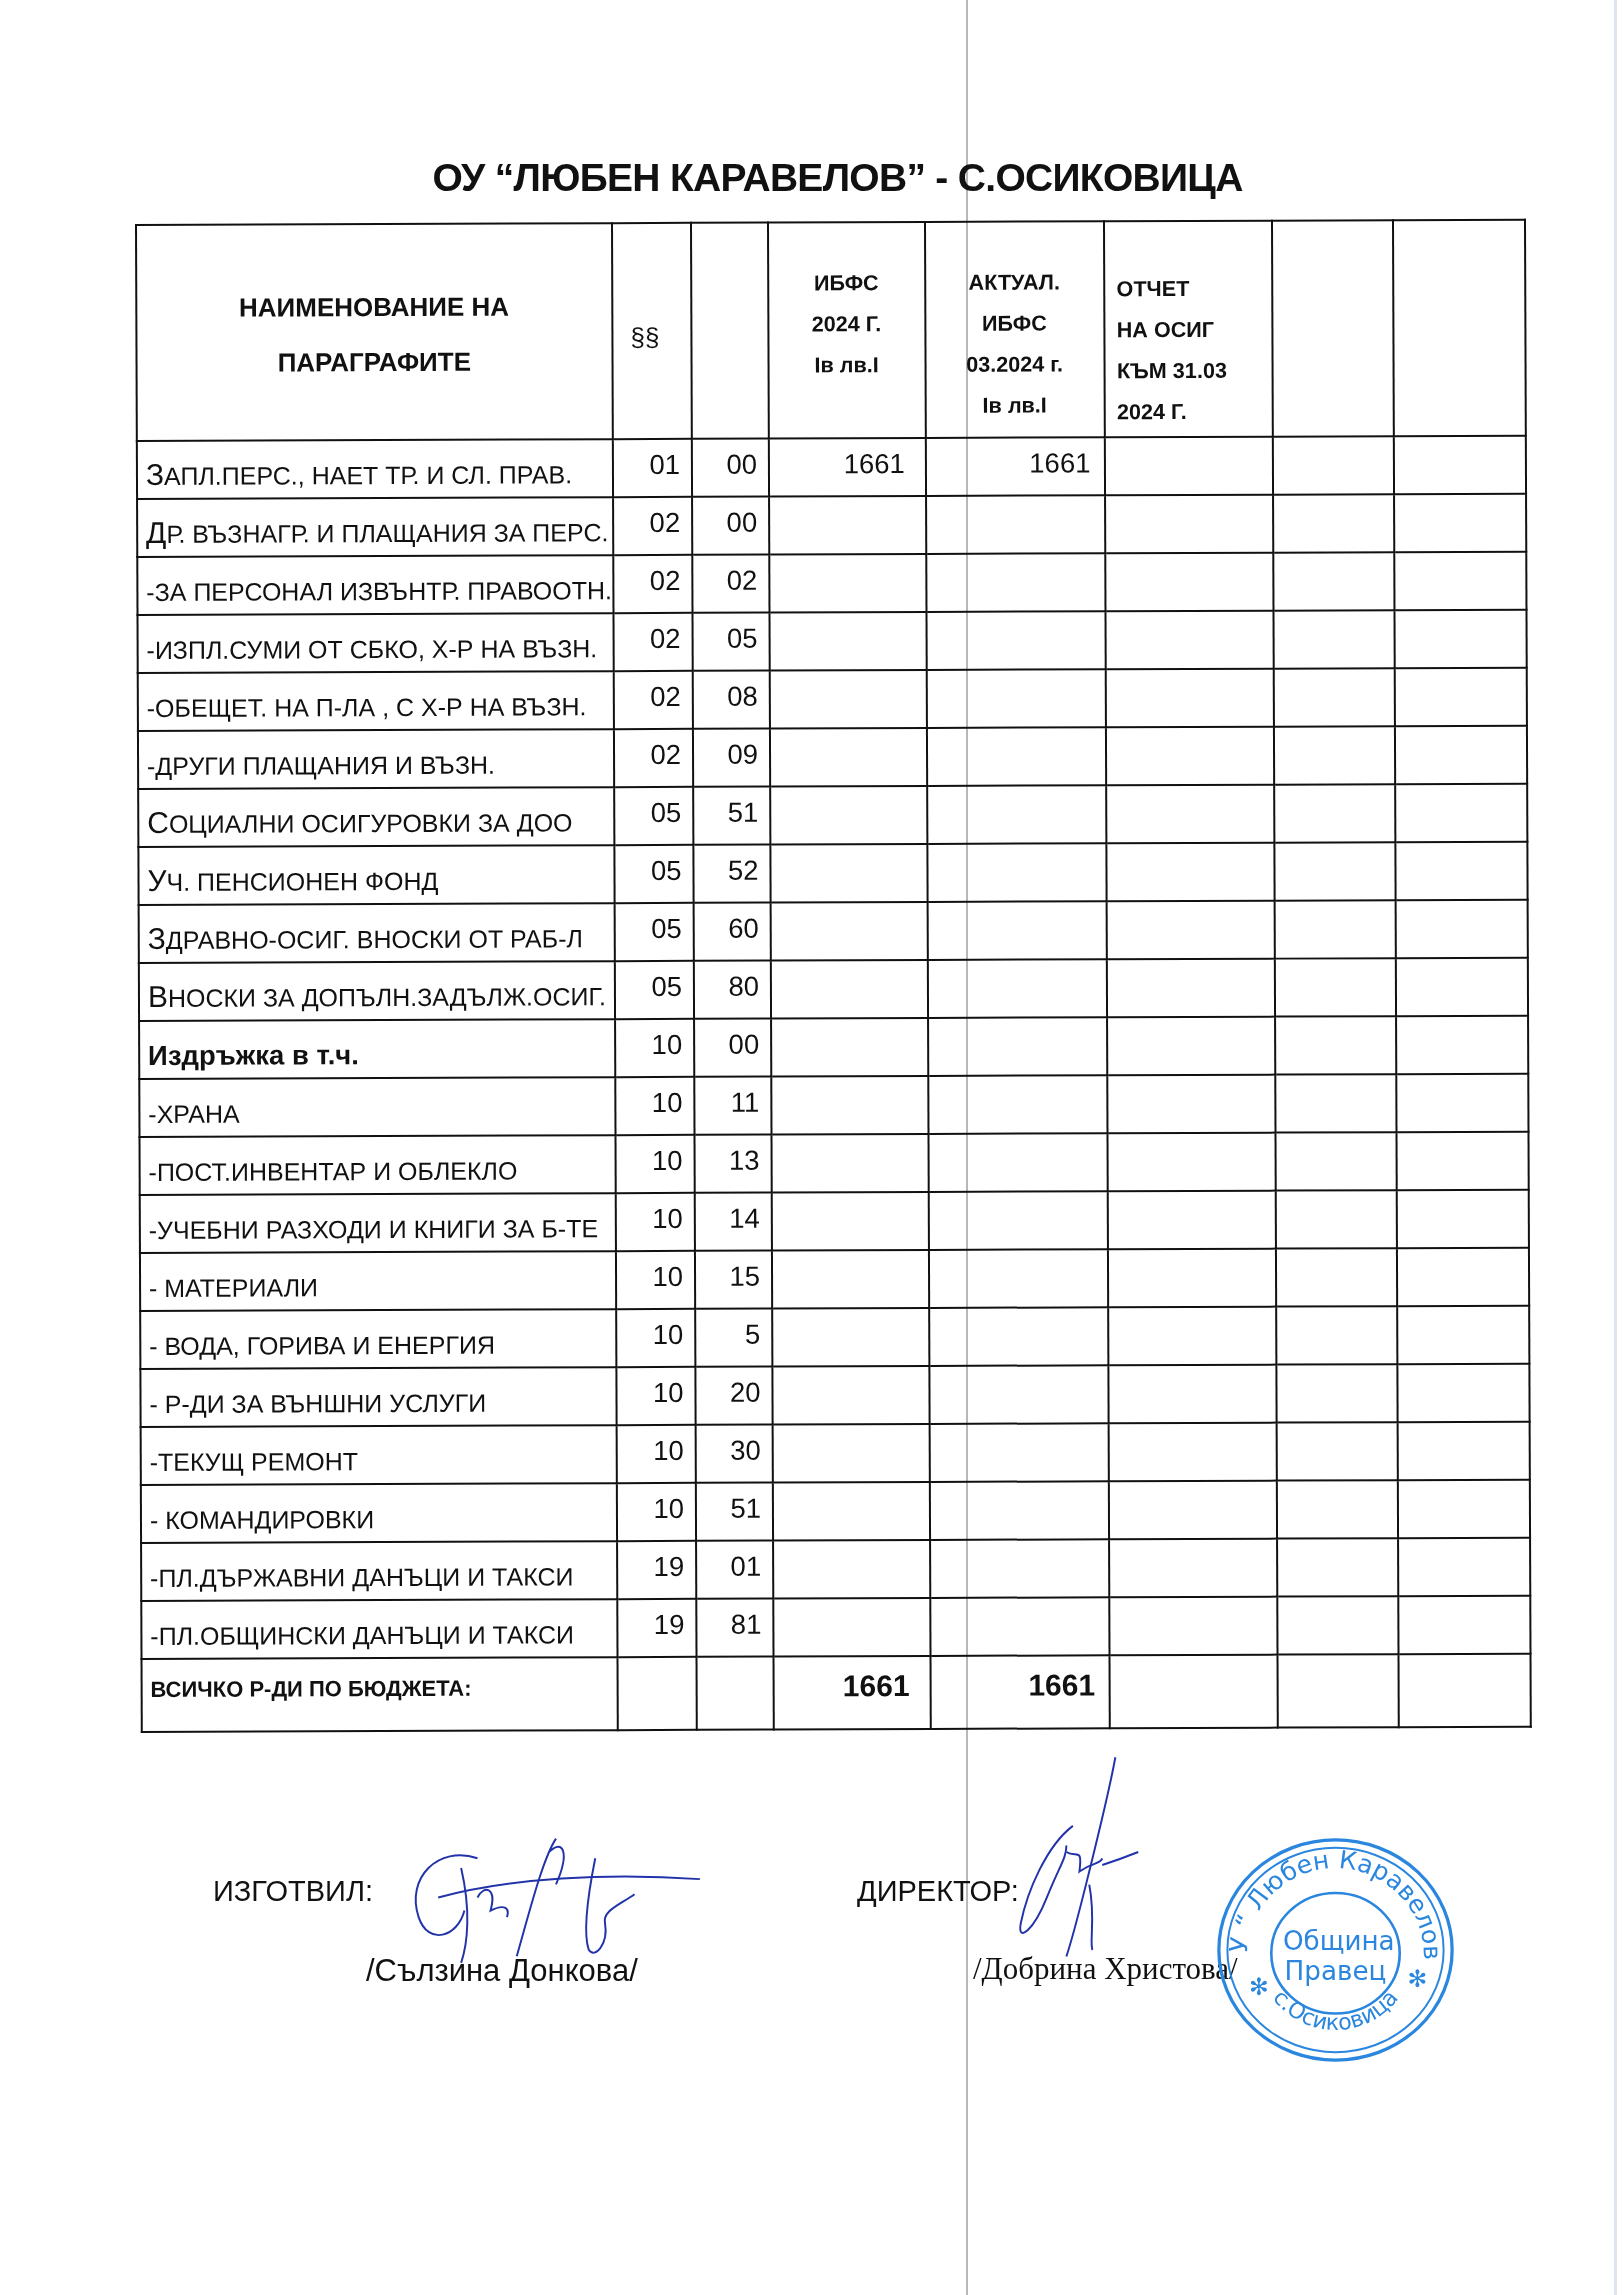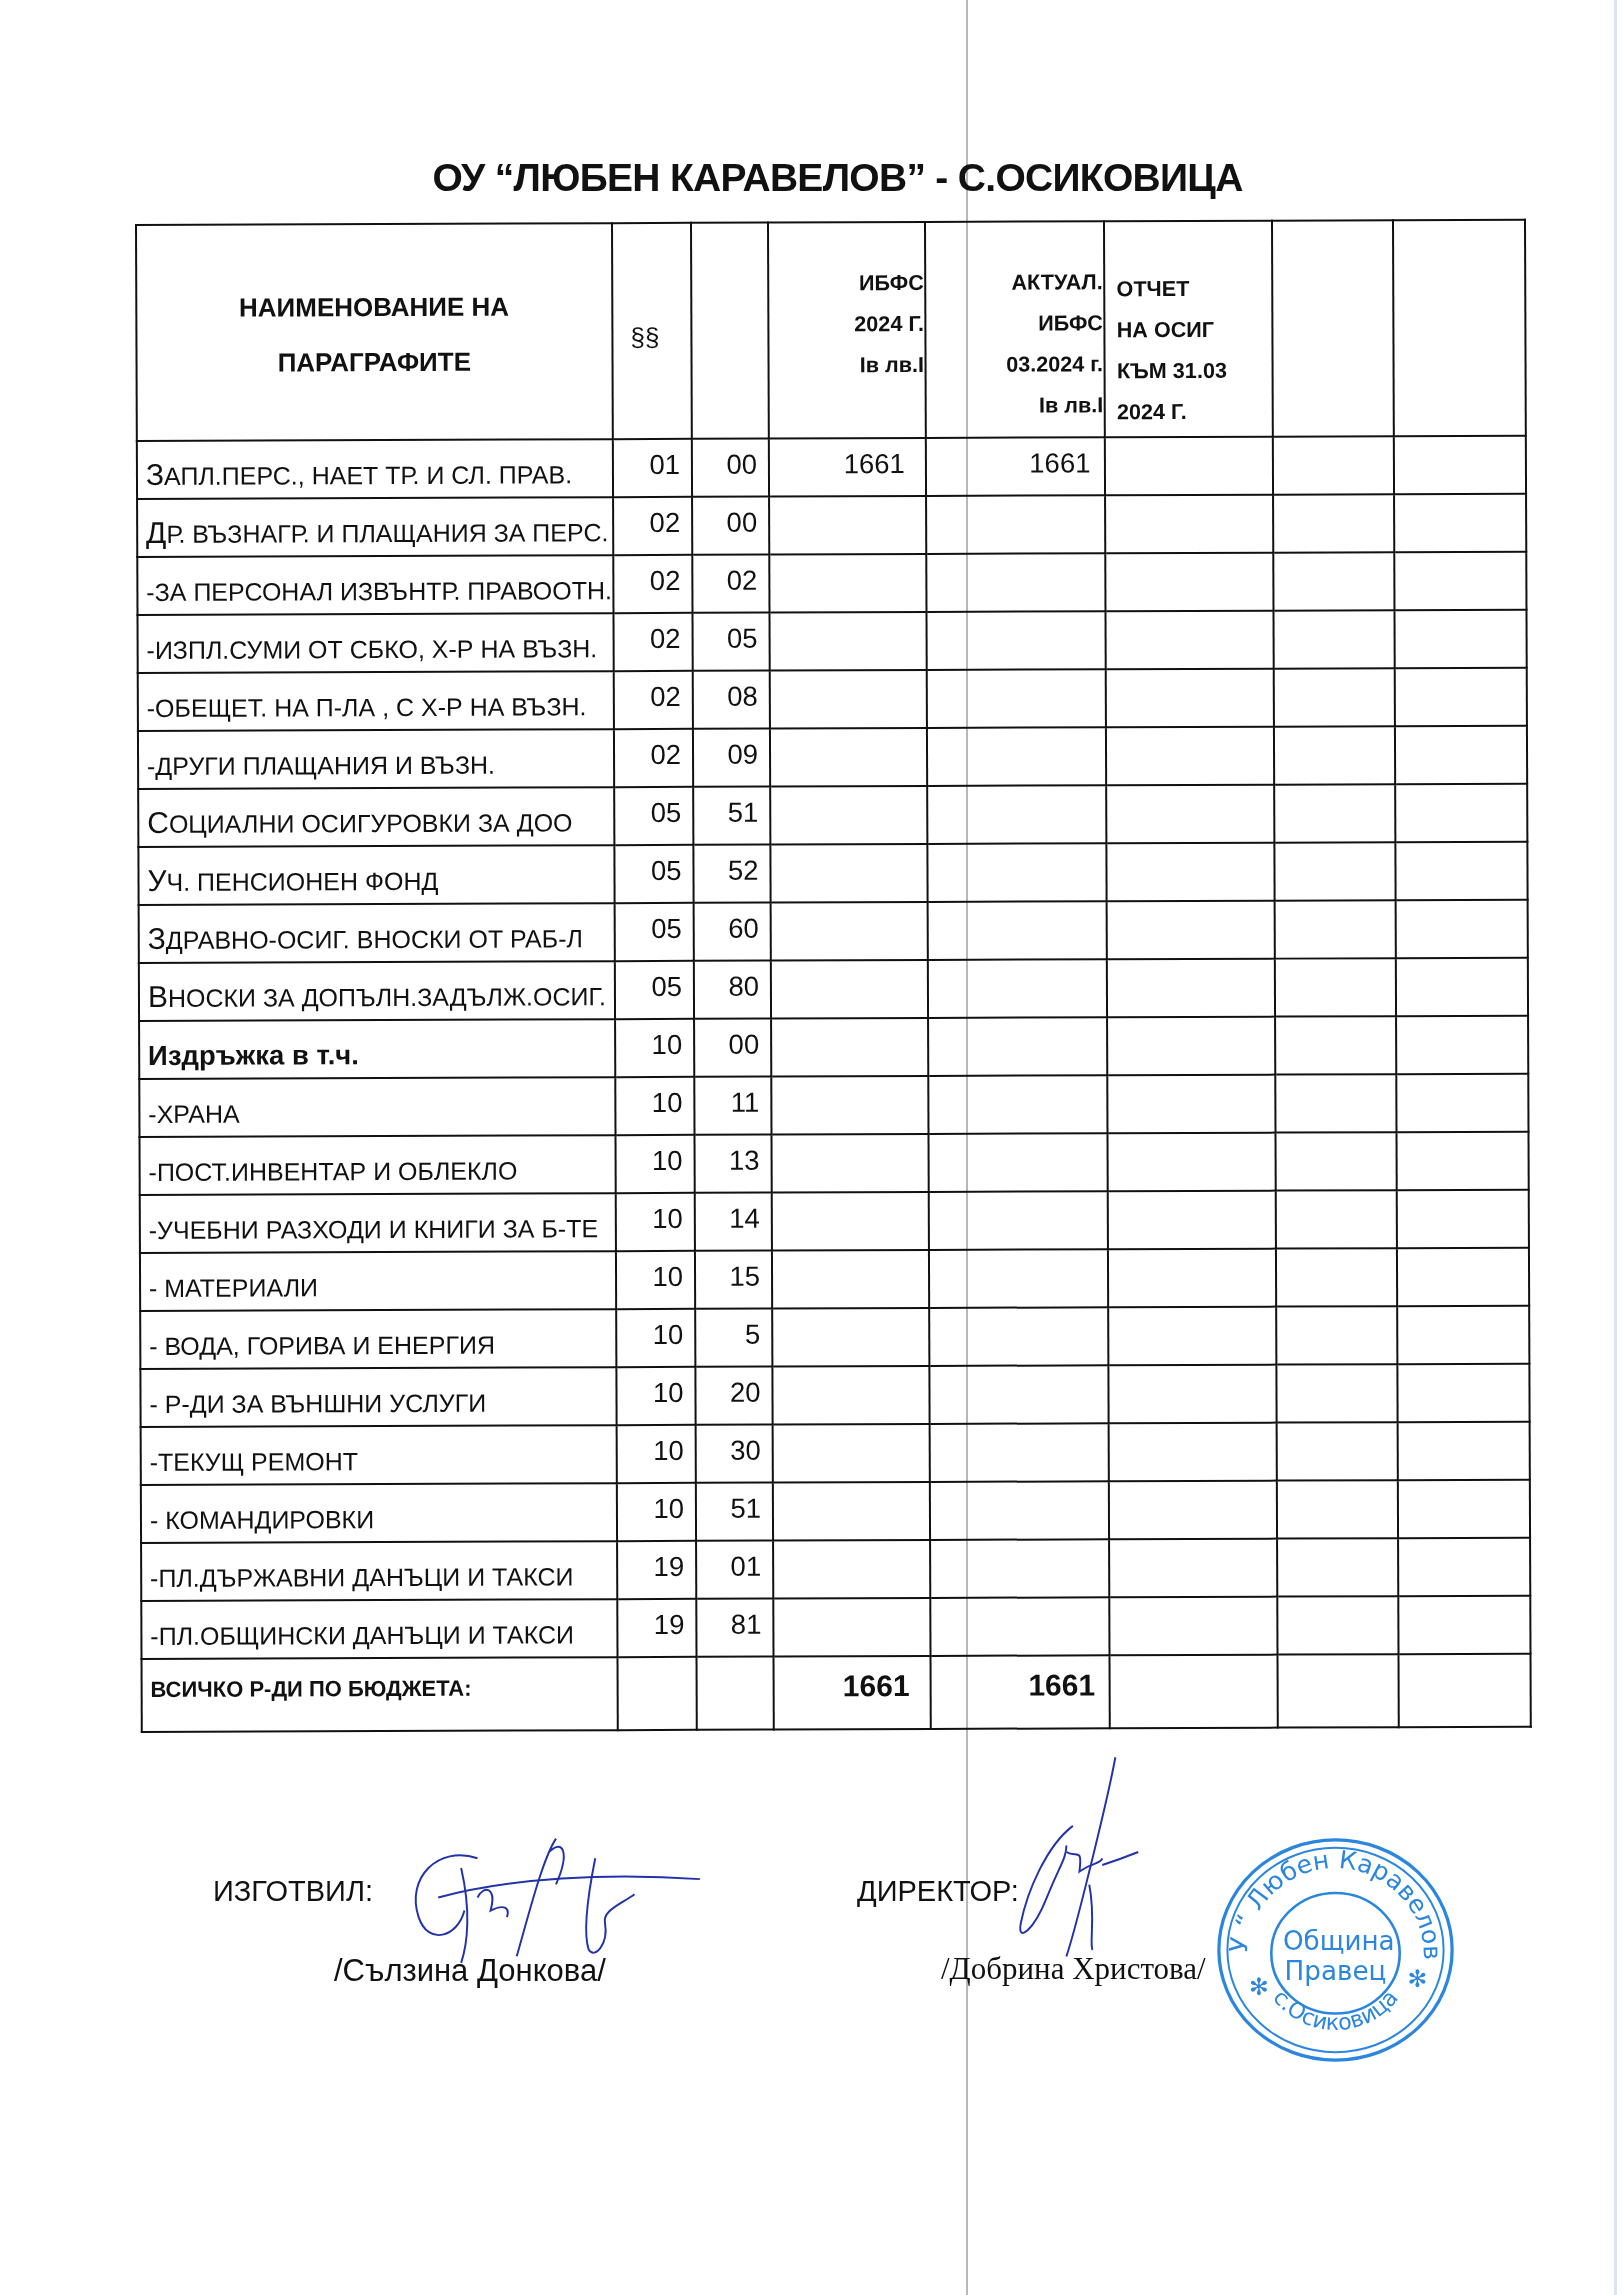--- a/index.html
+++ b/index.html
@@ -31,37 +31,37 @@
   col.c-ibfs { width: 157px; }
   col.c-act { width: 179px; }
   col.c-otch { width: 168px; }
   col.c-e1 { width: 121px; }
   col.c-e2 { width: 132px; }
 
   tr.head-row { height: 216px; }
   tr.head-row th { font-weight: bold; font-family: "Liberation Sans", sans-serif; }
   .th-name { font-size: 26px; line-height: 55px; text-align: center; vertical-align: middle !important; padding-top: 6.5px !important; }
   .th-sect { font-size: 26px; text-align: center; font-weight: normal !important; padding-top: 98px !important; padding-right: 13px !important; }
-  .th-multi { font-size: 21.6px; line-height: 41px; text-align: right; padding-top: 39px !important; }
+  .th-multi { font-size: 21.6px; line-height: 41px; text-align: center; padding-top: 39px !important; }
   .th-otch { text-align: left; padding-left: 11.8px !important; padding-top: 46px !important; margin-top: 47px; }
 
   tr.data-row { height: 58px; }
   tr.data-row td { font-size: 25px; }
   .cell-name { padding-left: 7.9px !important; padding-top: 15.7px !important; white-space: nowrap; font-family: "Liberation Sans", sans-serif; }
   .cell-name .big { font-size: 30px; }
   .cell-name.bold { font-weight: bold; font-size: 27.5px; }
   .cell-code { text-align: right; padding-right: 10.5px !important; padding-top: 9.2px !important; font-size: 27.5px !important; }
   .cell-num { text-align: right; padding-right: 19.6px !important; padding-top: 9.2px !important; font-size: 27.5px !important; }
   .cell-num.act { padding-right: 13px !important; }
   tr.total-row { height: 73px; }
   tr.total-row .cell-name { font-weight: bold; font-size: 22px; padding-top: 17px !important; }
   tr.total-row .cell-num { font-weight: bold; font-size: 30px !important; padding-top: 11.8px !important; }
 
   .sig-label { position: absolute; font-size: 29px; font-family: "Liberation Sans", sans-serif; }
-  .sig-name { position: absolute; font-size: 31px; font-family: "Liberation Sans", sans-serif; }
+  .sig-name { position: absolute; font-size: 31px; font-family: "Liberation Sans", sans-serif; margin-left: 32px; }
   .signature { position: absolute; }
   .stamp { position: absolute; left: 1211px; top: 1832px; width: 249px; height: 236px; }
 </style>
 </head>
 <body>
 
 <div class="fold-line fold-center"></div>
 <div class="fold-line fold-right"></div>
 
 <div class="page-title">ОУ “ЛЮБЕН КАРАВЕЛОВ” -  С.ОСИКОВИЦА</div>

